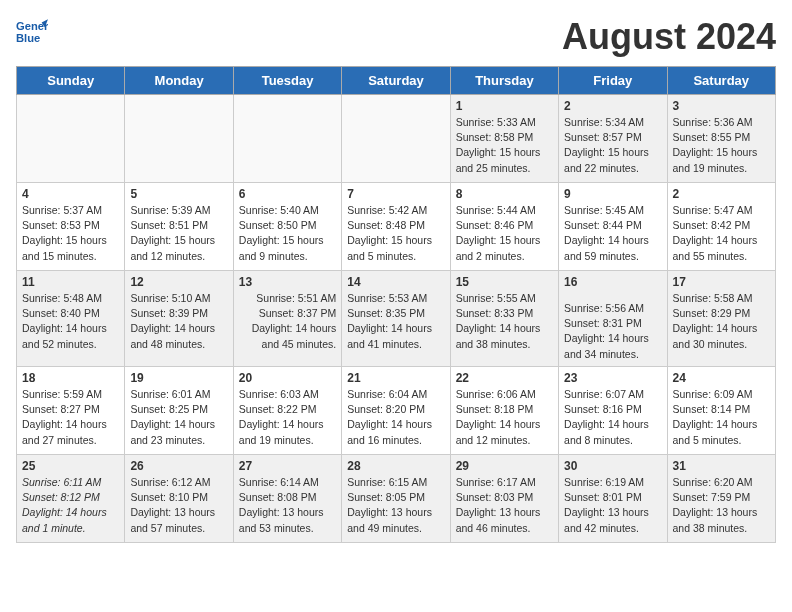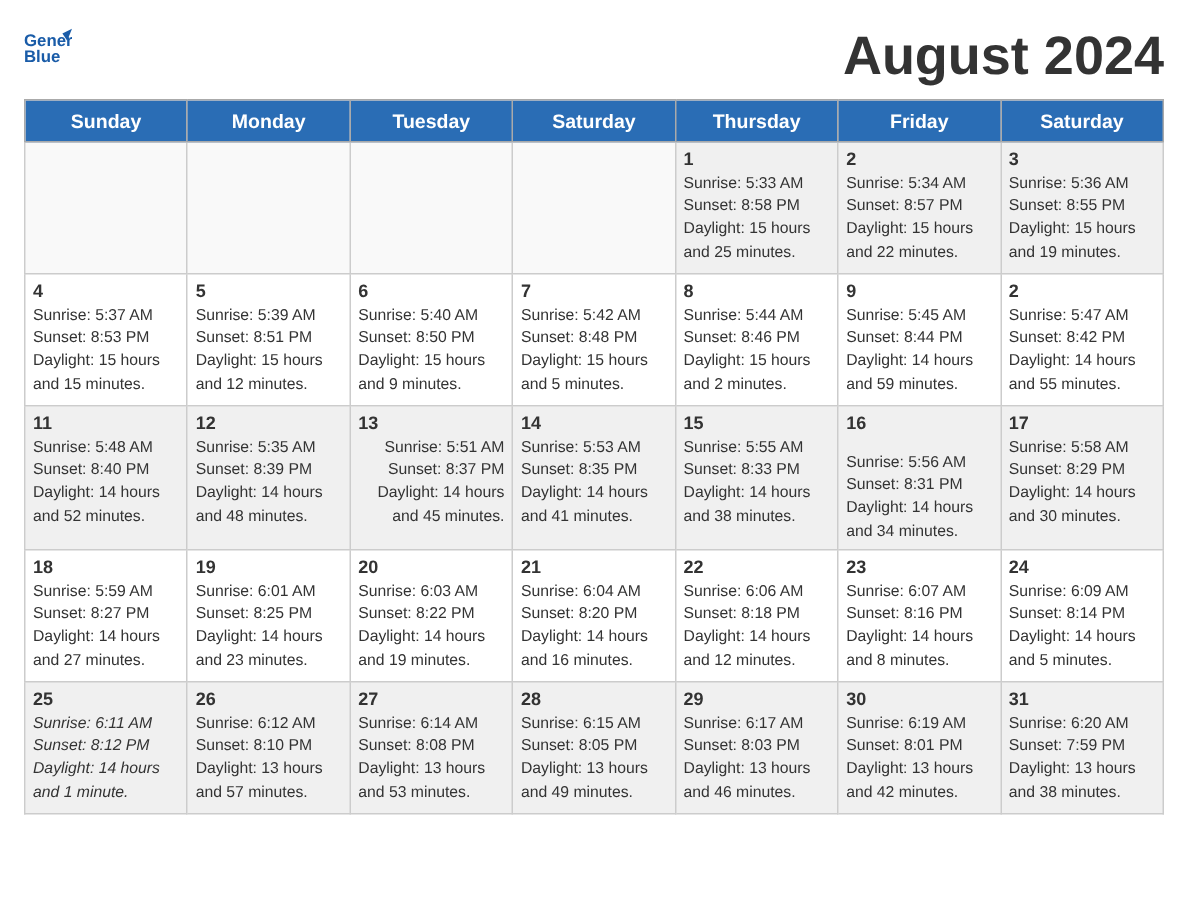--- a/index.html
+++ b/index.html
@@ -175,21 +175,21 @@
       </tr>
       <tr>
         <td class="gray-bg">
           <span class="day-num">11</span>
           <div class="day-info" style="white-space: pre-line;">Sunrise: 5:48 AM
 Sunset: 8:40 PM
 Daylight: 14 hours and 52 minutes.</div>
         </td>
         <td class="gray-bg">
           <span class="day-num">12</span>
-          <div class="day-info" style="white-space: pre-line;">Sunrise: 5:35 AM
+          <div class="day-info" style="white-space: pre-line;">Sunrise: 5:10 AM
 Sunset: 8:39 PM
 Daylight: 14 hours and 48 minutes.</div>
         </td>
         <td class="gray-bg">
           <span class="day-num">13</span>
           <div class="day-info" style="white-space: pre-line; text-align: right;">Sunrise: 5:51 AM
 Sunset: 8:37 PM
 Daylight: 14 hours and 45 minutes.</div>
         </td>
         <td class="gray-bg">

